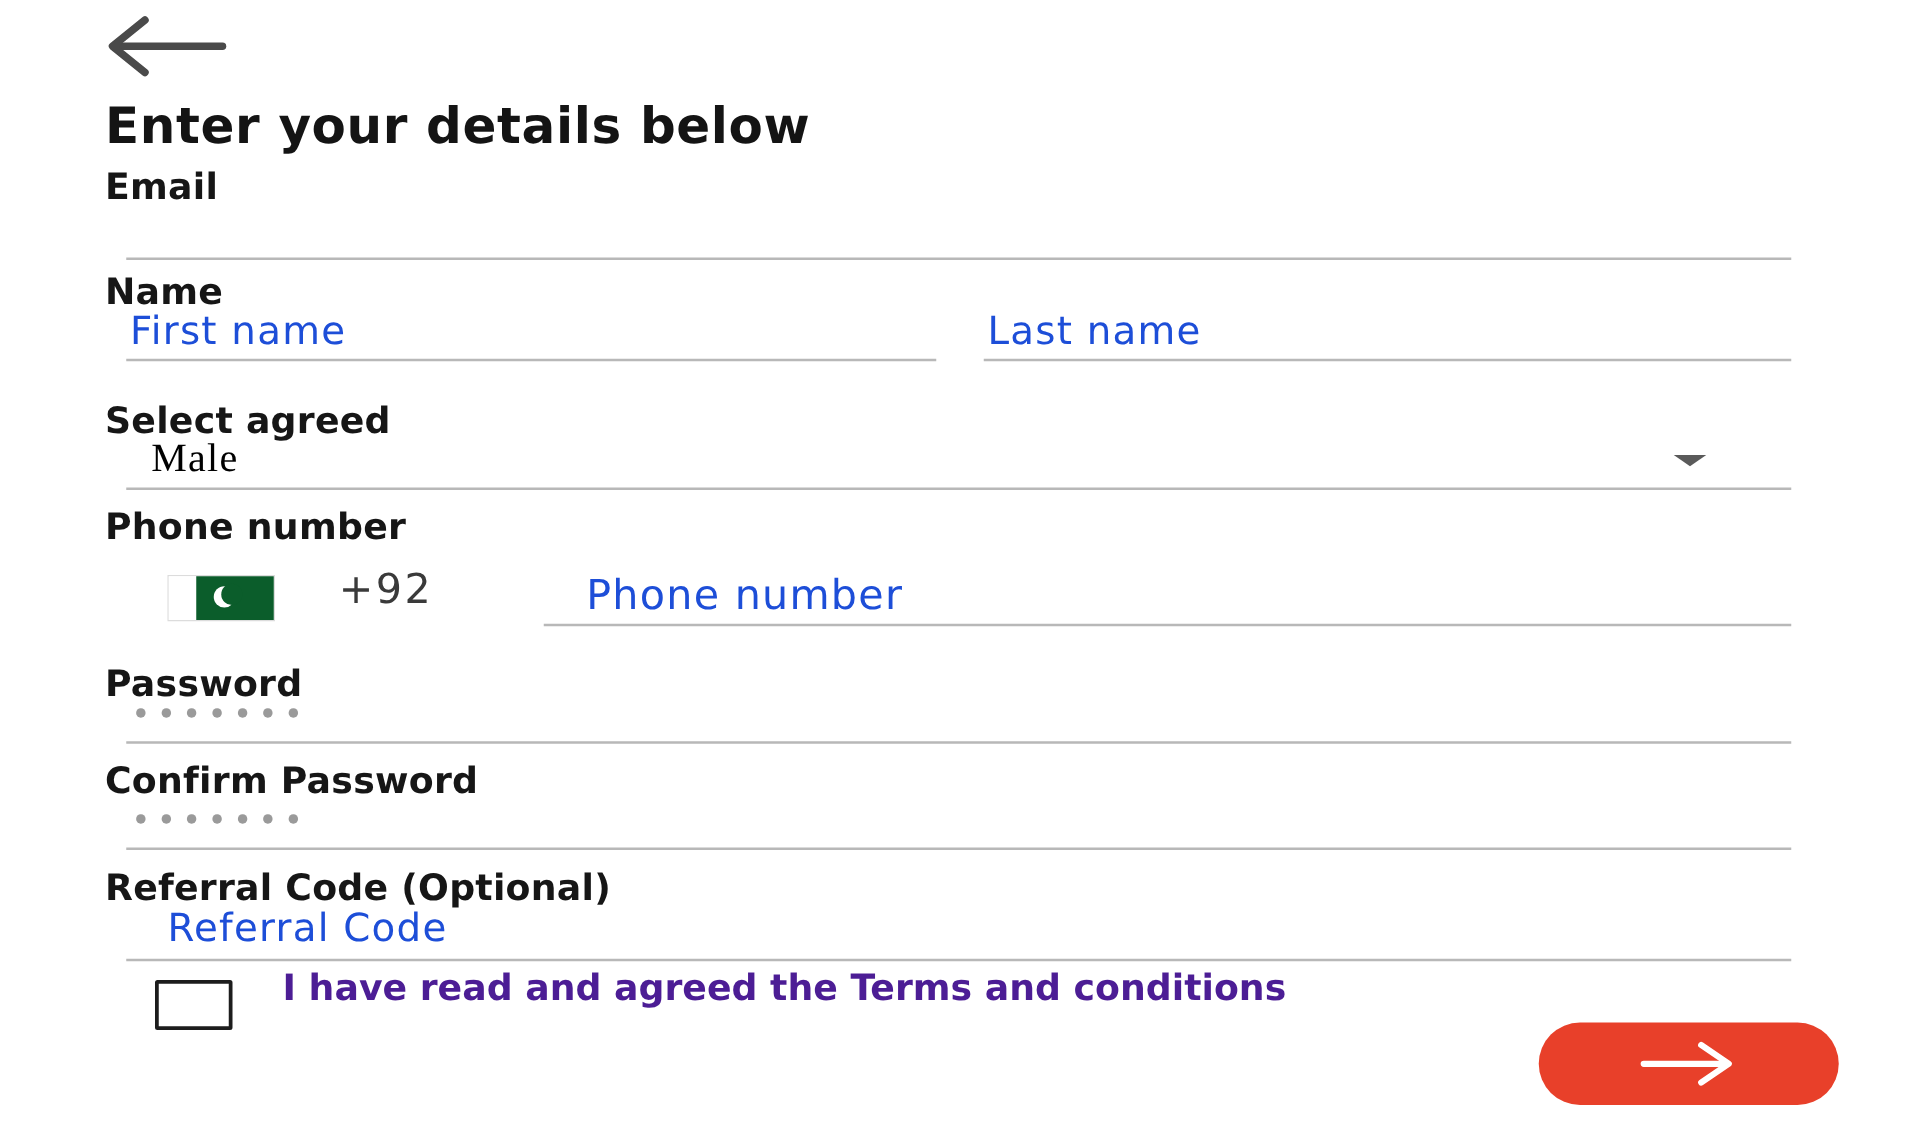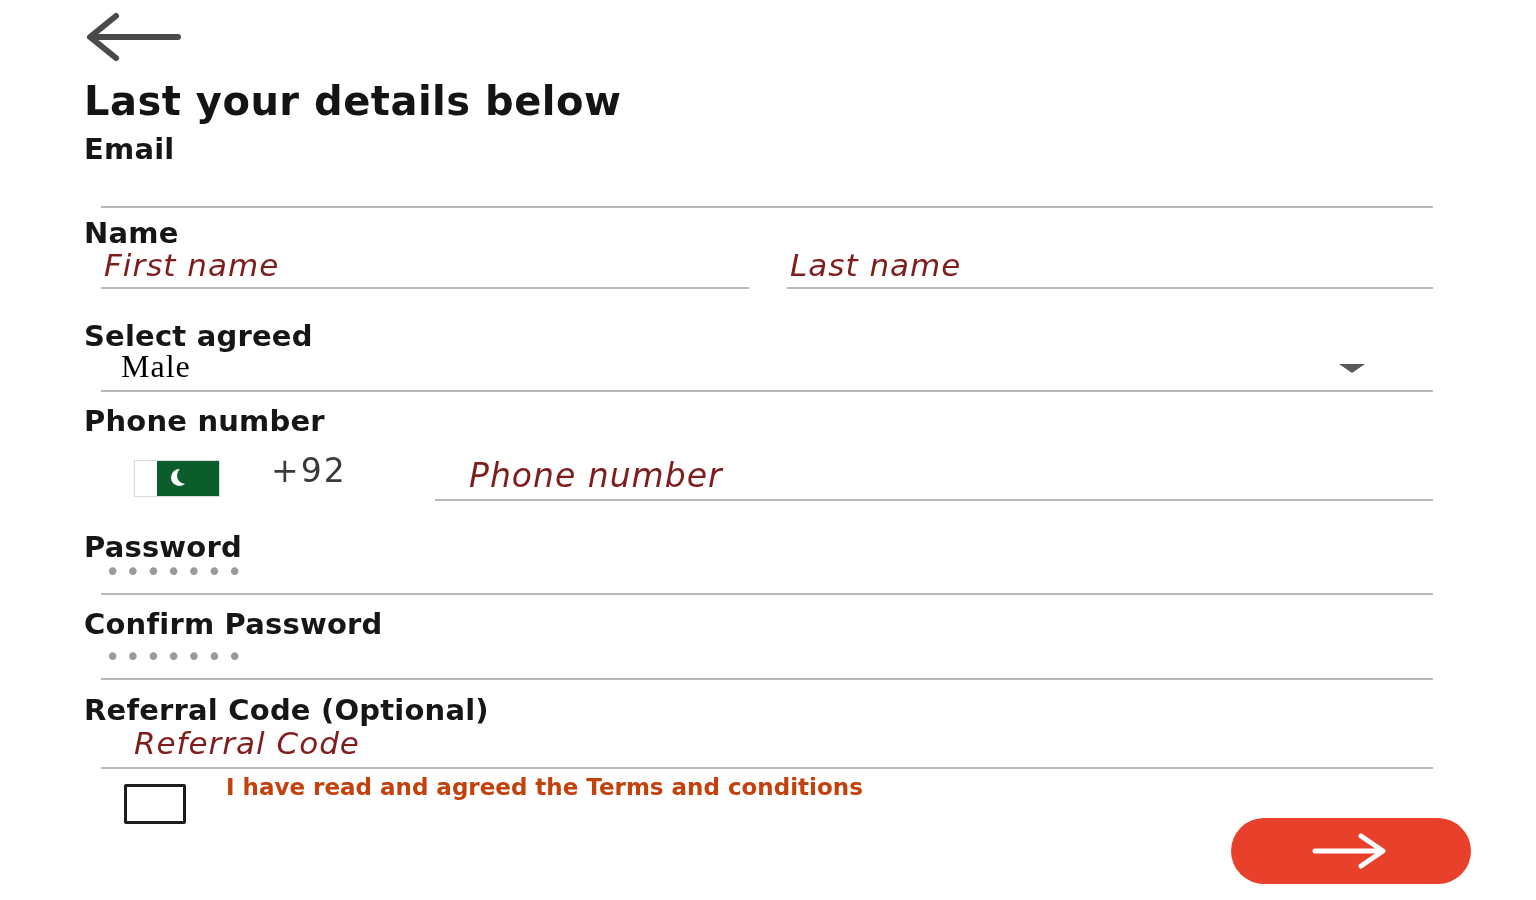--- a/index.html
+++ b/index.html
@@ -79,24 +79,23 @@
     top: 250px;
     left: 787px;
     width: 646px;
     height: 37px;
   }
   .placeholder-inline {
     position: absolute;
     left: 3px;
     top: -3px;
     font-size: 31px;
-    color: #7f1d1d;
+    color: #1d4ed8;
     letter-spacing: 1px;
     white-space: nowrap;
-    font-style: italic;
   }
 
   
   #gender-label { position: absolute; top: 319px; left: 84px; }
   #gender-select {
     position: absolute;
     top: 348px;
     left: 101px;
     width: 1332px;
     height: 42px;
@@ -253,24 +252,24 @@
     height: 34px;
     border: 3px solid #1d1d1d;
     background: #ffffff;
     border-radius: 2px;
   }
   #terms-text {
     position: absolute;
     left: 142px;
     top: -3px;
     width: 1060px;
-    font-size: 23px;
+    font-size: 29px;
     font-weight: bold;
     line-height: 1.05;
-    color: #c2410c;
+    color: #4c1d95;
   }
 
   
   #next-button {
     position: absolute;
     top: 818px;
     left: 1231px;
     width: 240px;
     height: 66px;
     background: #e8402a;
@@ -290,21 +289,21 @@
 
 <div class="screen">
 
   <div class="back-row">
     <svg class="back-arrow" width="110" height="58" viewBox="0 0 110 58">
       <path d="M100 29 H14" stroke="#4a4a4a" stroke-width="6" fill="none" stroke-linecap="round"></path>
       <path d="M38 8 L12 29 L38 50" stroke="#4a4a4a" stroke-width="6" fill="none" stroke-linecap="round" stroke-linejoin="round"></path>
     </svg>
   </div>
 
-  <div class="headline">Last your details below</div>
+  <div class="headline">Enter your details below</div>
 
   <div class="field-label" id="email-label">Email</div>
   <div class="underline" id="email-input">
     <span class="placeholder-inline"></span>
   </div>
 
   <div class="field-label" id="name-label">Name</div>
   <div class="underline" id="first-name-input">
     <span class="placeholder-inline">First name</span>
   </div>

